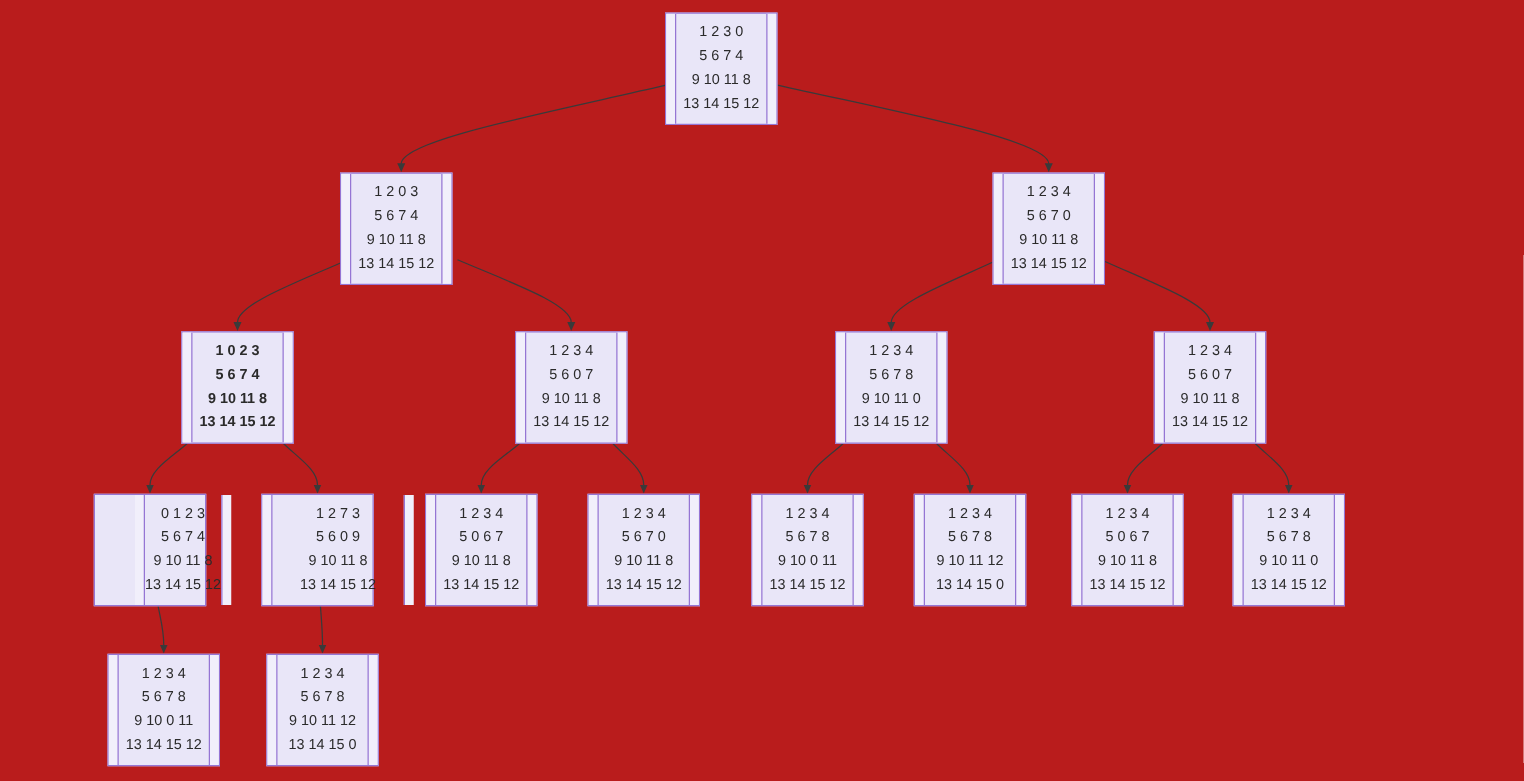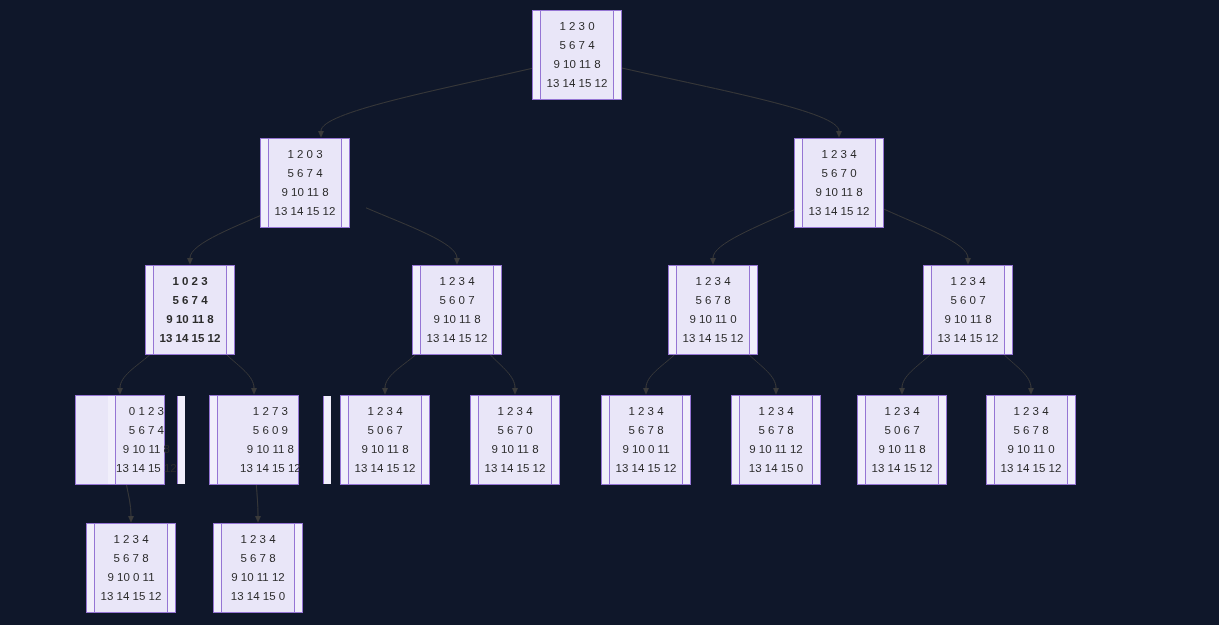--- a/index.html
+++ b/index.html
@@ -45,21 +45,21 @@
     font-size: 11.5px;
     line-height: 19px;
     color: var(--text-color, #2b2b2b);
     white-space: nowrap;
     text-align: center;
   }
 </style>
 </head>
 <body>
 
-<div class="canvas" style="--node-fill: #e9e6f8; --strip-fill: #f1effb; --node-border: #9575d4; --text-color: #2b2b2b; background: #0f172a;">
+<div class="canvas" style="--node-fill: #e9e6f8; --strip-fill: #f1effb; --node-border: #9575d4; --text-color: #2b2b2b; background: #b91c1c;">
   <svg class="edge-layer" xmlns="http://www.w3.org/2000/svg">
     <defs>
       <marker id="arrowhead" viewBox="0 0 10 10" refX="0.5" refY="5" markerWidth="8" markerHeight="8" orient="auto">
         <path d="M 0 1 L 9 5 L 0 9 z" fill="#3a3a3a"></path>
       </marker>
     </defs>
     <g>
         <path d="M 532,68.359375 C 437.05,90.28359375 321,112.2078125 321,131" fill="none" stroke="#3a3a3a" stroke-width="1" marker-end="url(#arrowhead)"></path>
         <path d="M 622,68.05343511450381 C 719.65,90.08473282442748 839,112.11603053435114 839,131" fill="none" stroke="#3a3a3a" stroke-width="1" marker-end="url(#arrowhead)"></path>
         <path d="M 276,208.76335877862596 C 237.3,225.99618320610688 190,243.2290076335878 190,258" fill="none" stroke="#3a3a3a" stroke-width="1" marker-end="url(#arrowhead)"></path>
@@ -81,21 +81,21 @@
 <div class="node" style="left: 532px; top: 10px;">
     <div class="strip left"></div>
     <div class="rows">
         <div class="row">1 2 3 0</div>
         <div class="row">5 6 7 4</div>
         <div class="row">9 10 11 8</div>
         <div class="row">13 14 15 12</div>
       </div>
     <div class="strip right"></div>
   </div>
-    <div class="node" style="left: 260px; top: 138px;">
+    <div class="node" style="left: 272px; top: 138px;">
     <div class="strip left"></div>
     <div class="rows">
         <div class="row">1 2 0 3</div>
         <div class="row">5 6 7 4</div>
         <div class="row">9 10 11 8</div>
         <div class="row">13 14 15 12</div>
       </div>
     <div class="strip right"></div>
   </div>
     <div class="node" style="left: 794px; top: 138px;">

